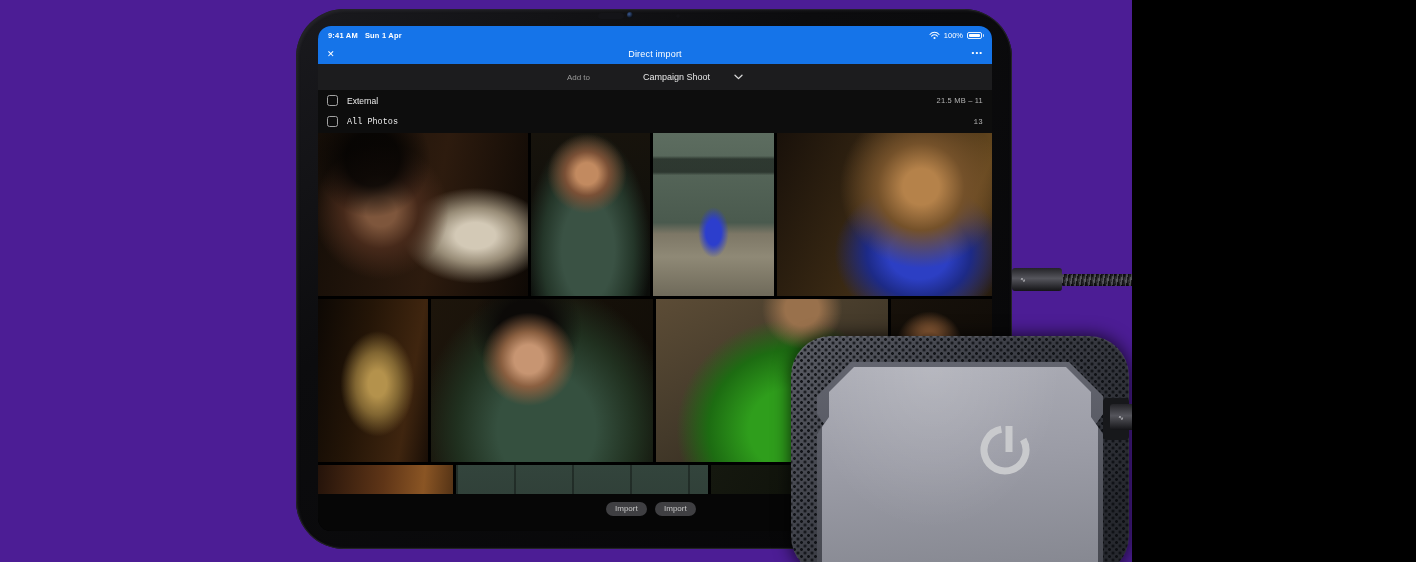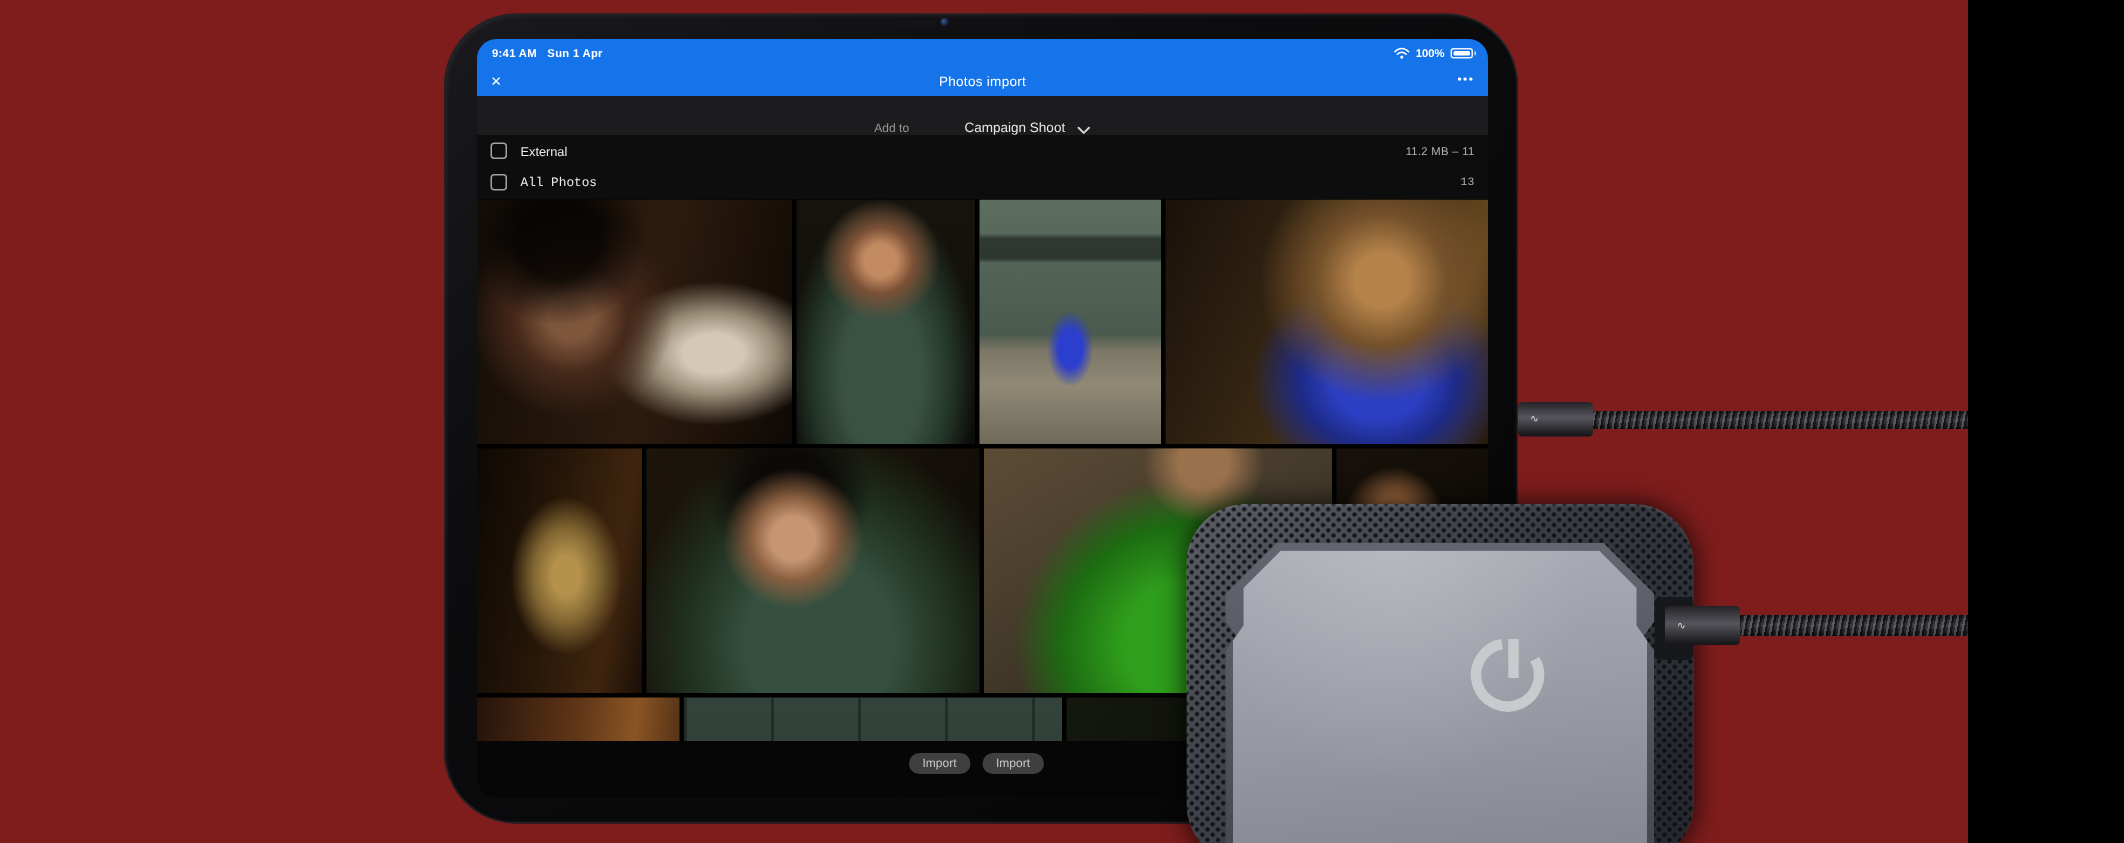--- a/index.html
+++ b/index.html
@@ -1,51 +1,51 @@
 <!DOCTYPE html>
 <html><head>
 <meta charset="utf-8">
 <style>
   html,body{margin:0;padding:0;background:#000;}
   *{box-sizing:border-box;}
-  .stage{position:relative;width:1312px;height:562px;background:#7f1d1d;overflow:hidden;
+  .stage{position:relative;width:1132px;height:562px;background:#4c1d95;overflow:hidden;
          font-family:"Liberation Sans",sans-serif;-webkit-font-smoothing:antialiased;}
 
   
   .tablet{position:absolute;left:296px;top:9px;width:716px;height:540px;border-radius:48px;
     background:linear-gradient(145deg,#1a1a1e 0%,#0c0c0e 35%,#060607 100%);
     box-shadow:inset 0 0 0 1px #232327, inset 2px 2px 3px rgba(150,150,160,.10),
                inset -2px -2px 3px rgba(90,90,100,.08);}
   .cam-housing{position:absolute;left:302px;top:4px;width:26px;height:6px;border-radius:4px;background:#141418;}
   .cam-lens{position:absolute;left:331px;top:3px;width:6px;height:6px;border-radius:50%;
     background:radial-gradient(circle at 35% 35%,#3a5a94,#0a0e16 70%);}
   .cam-dot{position:absolute;left:380px;top:5px;width:4px;height:4px;border-radius:50%;background:#121216;}
 
   .screen{position:absolute;left:22px;top:17px;width:674px;height:505px;border-radius:13px;
     background:#000;overflow:hidden;}
 
   
   .statusbar{position:absolute;left:0;top:0;width:674px;height:18px;
     display:flex;align-items:center;justify-content:space-between;padding:0 10px;color:#fff;}
   .sb-left{display:flex;gap:7px;align-items:center;font-size:7.5px;font-weight:700;letter-spacing:.2px;}
-  .sb-right{display:flex;gap:4px;align-items:center;font-size:7.5px;font-weight:700;}
+  .sb-right{display:flex;gap:4px;align-items:center;font-size:7.5px;font-weight:400;}
   .batt{position:relative;width:15px;height:7px;border:1px solid rgba(255,255,255,.9);border-radius:2px;}
   .batt::before{content:"";position:absolute;left:1px;top:1px;bottom:1px;width:10.5px;background:#fff;border-radius:1px;}
   .batt::after{content:"";position:absolute;right:-3px;top:1.5px;width:1.5px;height:3px;background:rgba(255,255,255,.8);
     border-radius:0 1px 1px 0;}
 
   .appbar{position:absolute;left:0;top:18px;width:674px;height:20px;
     display:flex;align-items:center;color:#fff;}
   .close-x{position:absolute;left:9px;font-size:9px;line-height:1;cursor:default;}
   .bar-title{position:absolute;left:0;right:0;text-align:center;font-size:9px;letter-spacing:.2px;}
   .more-dots{position:absolute;right:9px;font-size:8px;letter-spacing:1px;line-height:1;top:5px;}
 
   
   .addbar{position:absolute;left:0;top:38px;width:674px;height:26px;background:#1c1c1e;
-    display:flex;align-items:flex-end;justify-content:center;gap:6px;}
+    display:flex;align-items:center;justify-content:center;gap:22px;}
   .addto-label{font-size:8px;color:#9a9a9a;}
   .addto-value{font-size:9px;color:#e6e6e6;margin-left:31px;}
   .chev{margin-left:2px;}
 
   
   .srcrows{position:absolute;left:0;top:64px;width:674px;height:43px;background:#0d0d0d;}
   .srcrow{position:absolute;left:0;width:674px;height:21px;display:flex;align-items:center;padding:0 9px;text-align:center;}
   .srcrow.r0{top:0;} .srcrow.r1{top:21px;font-family:Liberation Mono, monospace;}
   .cb{width:11px;height:11px;border:1.5px solid #a3a3a3;border-radius:2.5px;flex:none;}
   .srcname{margin-left:9px;font-size:8.5px;color:#ececec;}
@@ -158,37 +158,37 @@
             <path d="M2.8 5.2 C3.8 4.2 4.8 3.8 6 3.8 s2.2 .4 3.2 1.4" stroke="#fff" fill="none" stroke-width="1.1" stroke-linecap="round"></path>
             <circle cx="6" cy="7.3" r="1.15" fill="#fff"></circle>
           </svg>
           <span>100%</span>
           <span class="batt"></span>
         </div>
       </div>
 
       <div class="appbar" style="background:#1574e9;">
         <span class="close-x">✕</span>
-        <span class="bar-title">Photos import</span>
+        <span class="bar-title">Direct import</span>
         <span class="more-dots">•••</span>
       </div>
 
       <div class="addbar">
         <span class="addto-label">Add to</span>
         <span class="addto-value">Campaign Shoot</span>
         <svg class="chev" width="9" height="6" viewBox="0 0 9 6">
           <path d="M1 1.2 L4.5 4.6 L8 1.2" stroke="#d9d9d9" stroke-width="1.3" fill="none" stroke-linecap="round" stroke-linejoin="round"></path>
         </svg>
       </div>
 
       <div class="srcrows">
         <div class="srcrow r0">
           <span class="cb"></span>
           <span class="srcname">External</span>
-          <span class="srcmeta">11.2 MB – 11</span>
+          <span class="srcmeta">21.5 MB – 11</span>
         </div>
         <div class="srcrow r1">
           <span class="cb"></span>
           <span class="srcname">All Photos</span>
           <span class="srcmeta">13</span>
         </div>
       </div>
 
       <div class="grid">
         <div class="ph row1 p1" aria-label="portrait-two-men-dark-wood-room"></div>

